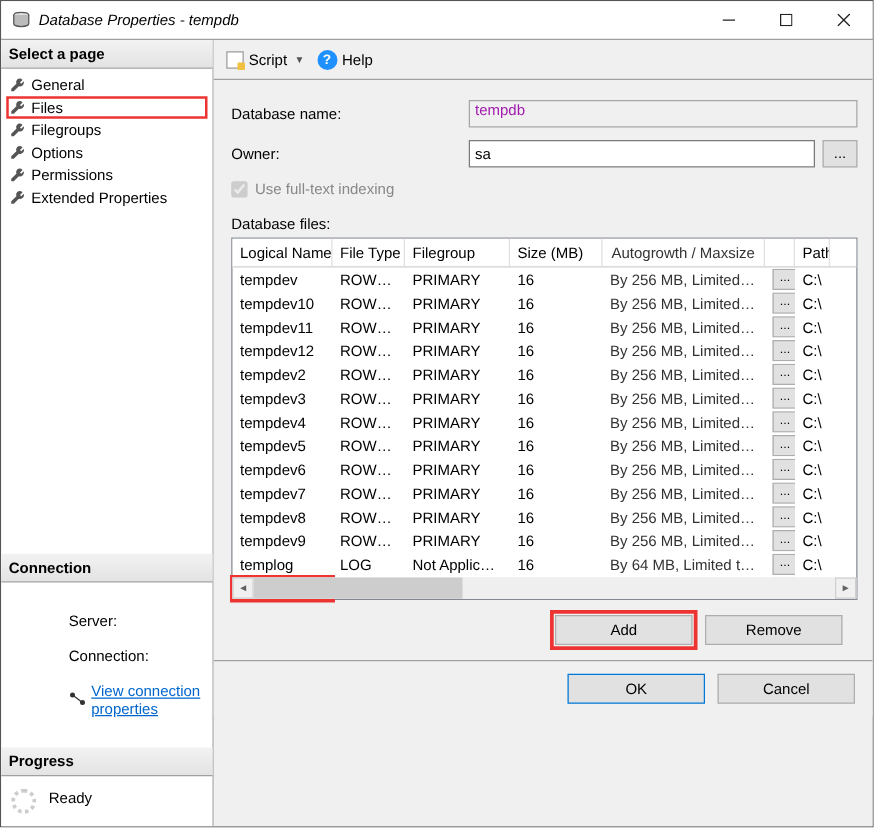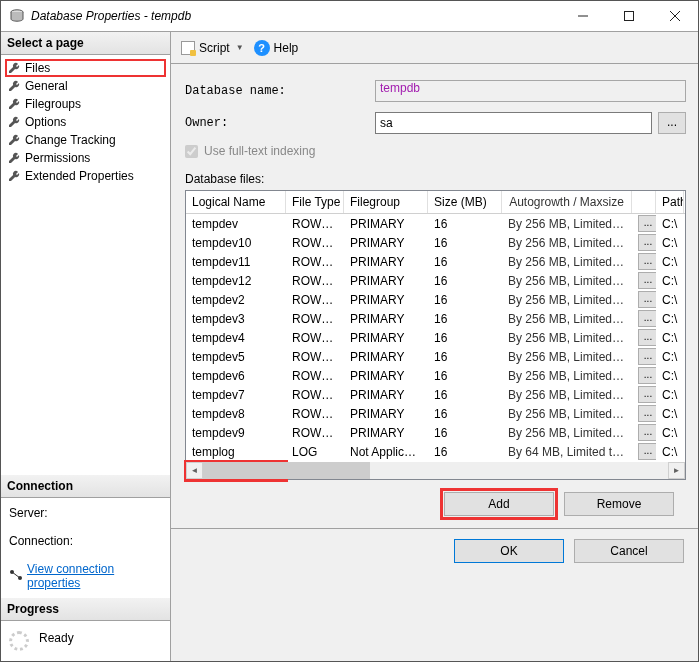--- a/index.html
+++ b/index.html
@@ -12,47 +12,47 @@
     .titlebar .win-btn { width: 46px; height: 30px; display: flex; align-items: center; justify-content: center; }
     .titlebar .win-btn svg { stroke: #222; }
     .content { flex: 1; display: flex; border-top: 1px solid #a0a0a0; }
     .sidebar { width: 170px; display: flex; flex-direction: column; border-right: 1px solid #a0a0a0; background: #fff; }
     .panel-header { background: linear-gradient(#f2f2f2, #e3e3e3); border-bottom: 1px solid #a0a0a0; padding: 4px 6px; font-weight: bold; }
     .page-list { padding: 4px 4px; }
     .page-item { display: flex; align-items: center; gap: 4px; padding: 2px 2px; cursor: default; }
     .page-item.selected { border: 2px solid #e33; padding: 0 0; }
     .wrench-icon { width: 14px; height: 14px; }
     .conn-section { margin-top: auto; }
-    .conn-body { padding: 8px 8px; }
+    .conn-body { padding: 24px 8px; margin-left: 46px; }
     .conn-row { margin-bottom: 14px; }
     .conn-link { color: #0066cc; text-decoration: underline; display: flex; align-items: center; gap: 4px; }
     .progress-body { padding: 10px 8px; display: flex; align-items: flex-start; gap: 10px; }
     .spinner { width: 20px; height: 20px; border: 3px dotted #ccc; border-radius: 50%; }
     .main { flex: 1; display: flex; flex-direction: column; background: #f0f0f0; }
     .toolbar { height: 32px; display: flex; align-items: center; padding: 0 10px; gap: 6px; border-bottom: 1px solid #a0a0a0; background: #f0f0f0; }
     .toolbar .script-btn { display: flex; align-items: center; gap: 4px; }
     .toolbar .dropdown-arr { font-size: 8px; color: #555; }
     .toolbar .help-btn { display: flex; align-items: center; gap: 4px; margin-left: 4px; }
     .help-circle { width: 16px; height: 16px; border-radius: 50%; background: #1e90ff; color: #fff; font-weight: bold; display: flex; align-items: center; justify-content: center; font-size: 11px; }
     .form-area { padding: 16px 12px 8px 14px; background: #f0f0f0; }
     .form-row { display: flex; align-items: center; margin-bottom: 10px; }
-    .form-row label { width: 190px; font-family: Liberation Mono, monospace; }
+    .form-row label { width: 190px; }
     .form-row .text-input { flex: 1; height: 22px; border: 1px solid #7a7a7a; background: #fff; padding: 0 4px; }
     .form-row .text-input.ro { background: #f0f0f0; border: 1px solid #a7a7a7; color: #a21caf; }
     .form-row .browse-btn { width: 28px; height: 22px; background: #e1e1e1; border: 1px solid #adadad; margin-left: 6px; text-align: center; line-height: 18px; }
     .checkbox-row { display: flex; align-items: center; gap: 6px; color: #888; margin: 0 0 14px 0; }
     .checkbox-row input { accent-color: #888; }
     .files-label { margin-bottom: 4px; }
     .grid-wrap { border: 1px solid #828790; background: #fff; height: 290px; position: relative; }
     .grid-header { display: flex; background: #fff; border-bottom: 1px solid #d0d0d0; }
     .grid-header .gh { padding: 4px 6px; border-right: 1px solid #e0e0e0; overflow: hidden; white-space: nowrap; text-overflow: clip; }
     .grid-body { }
     .grid-row { display: flex; align-items: center; height: 19px; }
     .grid-row .gc { padding: 0 6px; overflow: hidden; white-space: nowrap; text-overflow: ellipsis; }
-    .col-name { width: 100px; }
+    .col-name { width: 80px; }
     .col-type { width: 58px; }
     .col-fg { width: 84px; }
     .col-size { width: 74px; }
     .col-auto { width: 130px; color: #333; text-align: center; }
     .col-btn { width: 24px; }
     .col-path { width: 28px; }
     .ellipsis-btn { width: 20px; height: 17px; background: #e1e1e1; border: 1px solid #adadad; text-align: center; line-height: 13px; font-size: 10px; }
     .edit-cell { border: 1px solid #7a99c3; height: 18px; padding: 0 3px; display: flex; align-items: center; }
     .row-highlight .col-name { outline: 3px solid #e33; outline-offset: -1px; }
     .hscroll { position: absolute; bottom: 0; left: 0; right: 0; height: 17px; background: #f0f0f0; display: flex; align-items: center; }
@@ -96,49 +96,43 @@
             <line x1="10" y1="0" x2="0" y2="10" stroke-width="1"></line>
           </svg>
         </div>
     </div>
   </div>
 
   <div class="content">
     <div class="sidebar">
       <div class="panel-header">Select a page</div>
       <div class="page-list" id="page-list">
+          <div class="page-item">
+            <span class="wrench-icon"><svg width="14" height="14">
+                <path d="M10 2a3 3 0 0 0-3.9 3.9L2 10v2h2l4.1-4.1A3 3 0 0 0 12 4l-2 2-1-1 2-2z" fill="#555"></path>
+              </svg></span>
+            <span>General</span>
+          </div>
           <div class="page-item selected">
             <span class="wrench-icon"><svg width="14" height="14">
                 <path d="M10 2a3 3 0 0 0-3.9 3.9L2 10v2h2l4.1-4.1A3 3 0 0 0 12 4l-2 2-1-1 2-2z" fill="#555"></path>
               </svg></span>
             <span>Files</span>
           </div>
           <div class="page-item">
             <span class="wrench-icon"><svg width="14" height="14">
                 <path d="M10 2a3 3 0 0 0-3.9 3.9L2 10v2h2l4.1-4.1A3 3 0 0 0 12 4l-2 2-1-1 2-2z" fill="#555"></path>
               </svg></span>
-            <span>General</span>
-          </div>
-          <div class="page-item">
-            <span class="wrench-icon"><svg width="14" height="14">
-                <path d="M10 2a3 3 0 0 0-3.9 3.9L2 10v2h2l4.1-4.1A3 3 0 0 0 12 4l-2 2-1-1 2-2z" fill="#555"></path>
-              </svg></span>
             <span>Filegroups</span>
           </div>
           <div class="page-item">
             <span class="wrench-icon"><svg width="14" height="14">
                 <path d="M10 2a3 3 0 0 0-3.9 3.9L2 10v2h2l4.1-4.1A3 3 0 0 0 12 4l-2 2-1-1 2-2z" fill="#555"></path>
               </svg></span>
             <span>Options</span>
-          </div>
-          <div class="page-item">
-            <span class="wrench-icon"><svg width="14" height="14">
-                <path d="M10 2a3 3 0 0 0-3.9 3.9L2 10v2h2l4.1-4.1A3 3 0 0 0 12 4l-2 2-1-1 2-2z" fill="#555"></path>
-              </svg></span>
-            <span>Change Tracking</span>
           </div>
           <div class="page-item">
             <span class="wrench-icon"><svg width="14" height="14">
                 <path d="M10 2a3 3 0 0 0-3.9 3.9L2 10v2h2l4.1-4.1A3 3 0 0 0 12 4l-2 2-1-1 2-2z" fill="#555"></path>
               </svg></span>
             <span>Permissions</span>
           </div>
           <div class="page-item">
             <span class="wrench-icon"><svg width="14" height="14">
                 <path d="M10 2a3 3 0 0 0-3.9 3.9L2 10v2h2l4.1-4.1A3 3 0 0 0 12 4l-2 2-1-1 2-2z" fill="#555"></path>

